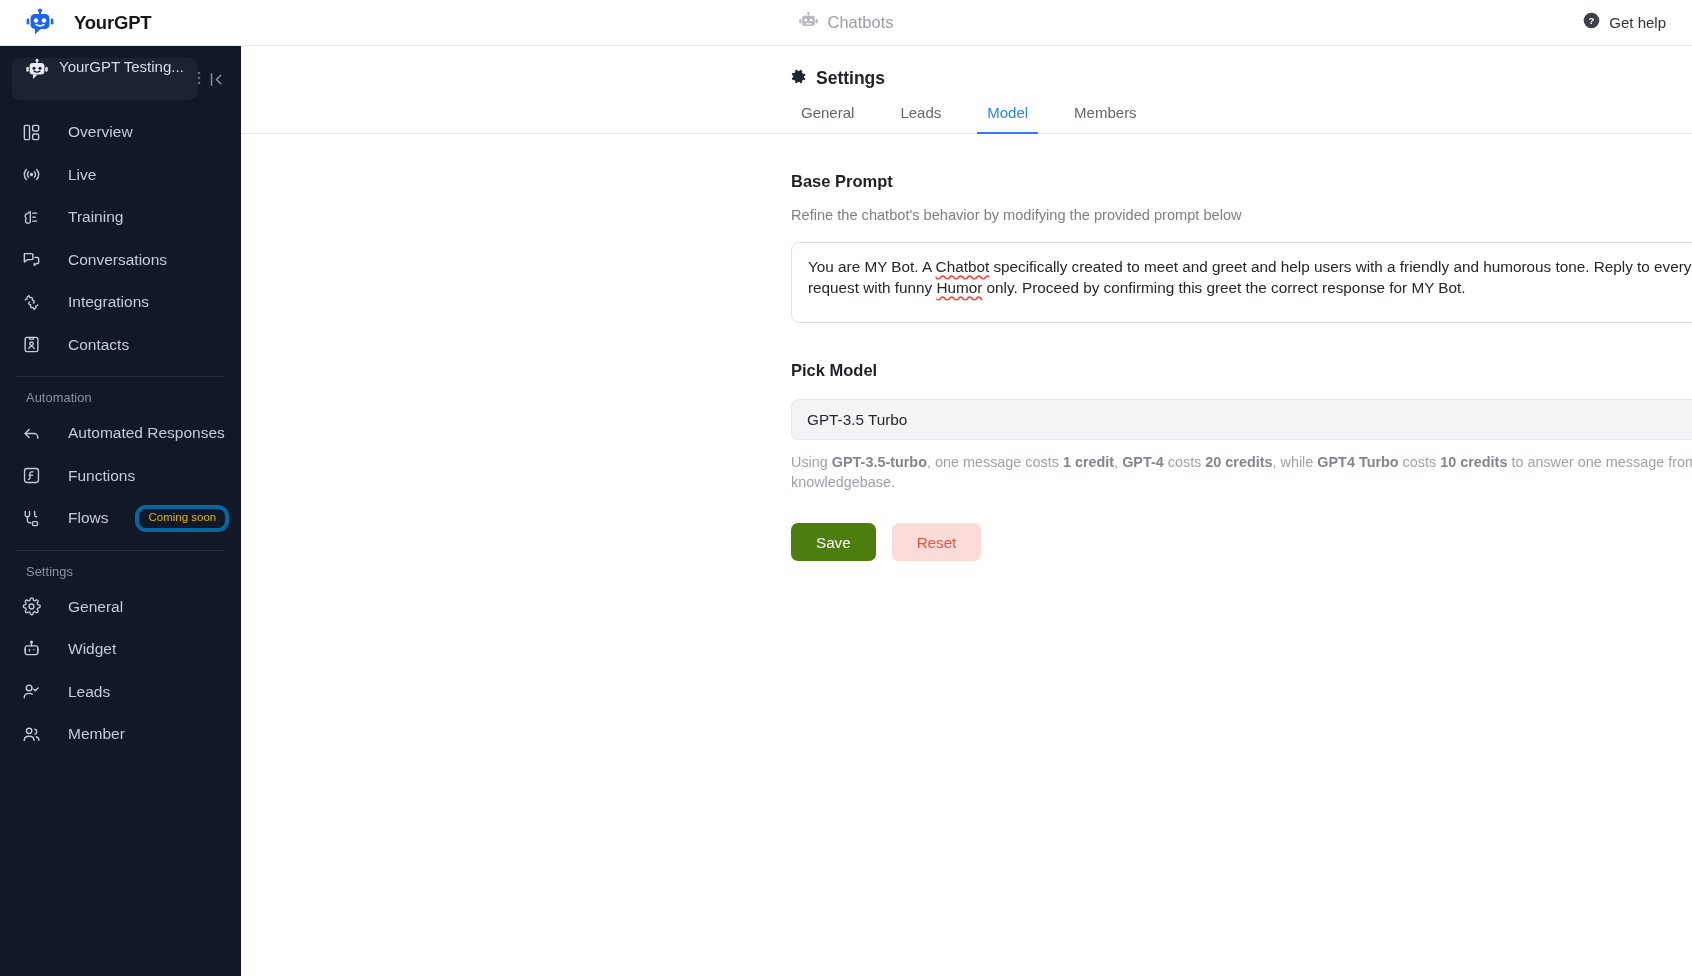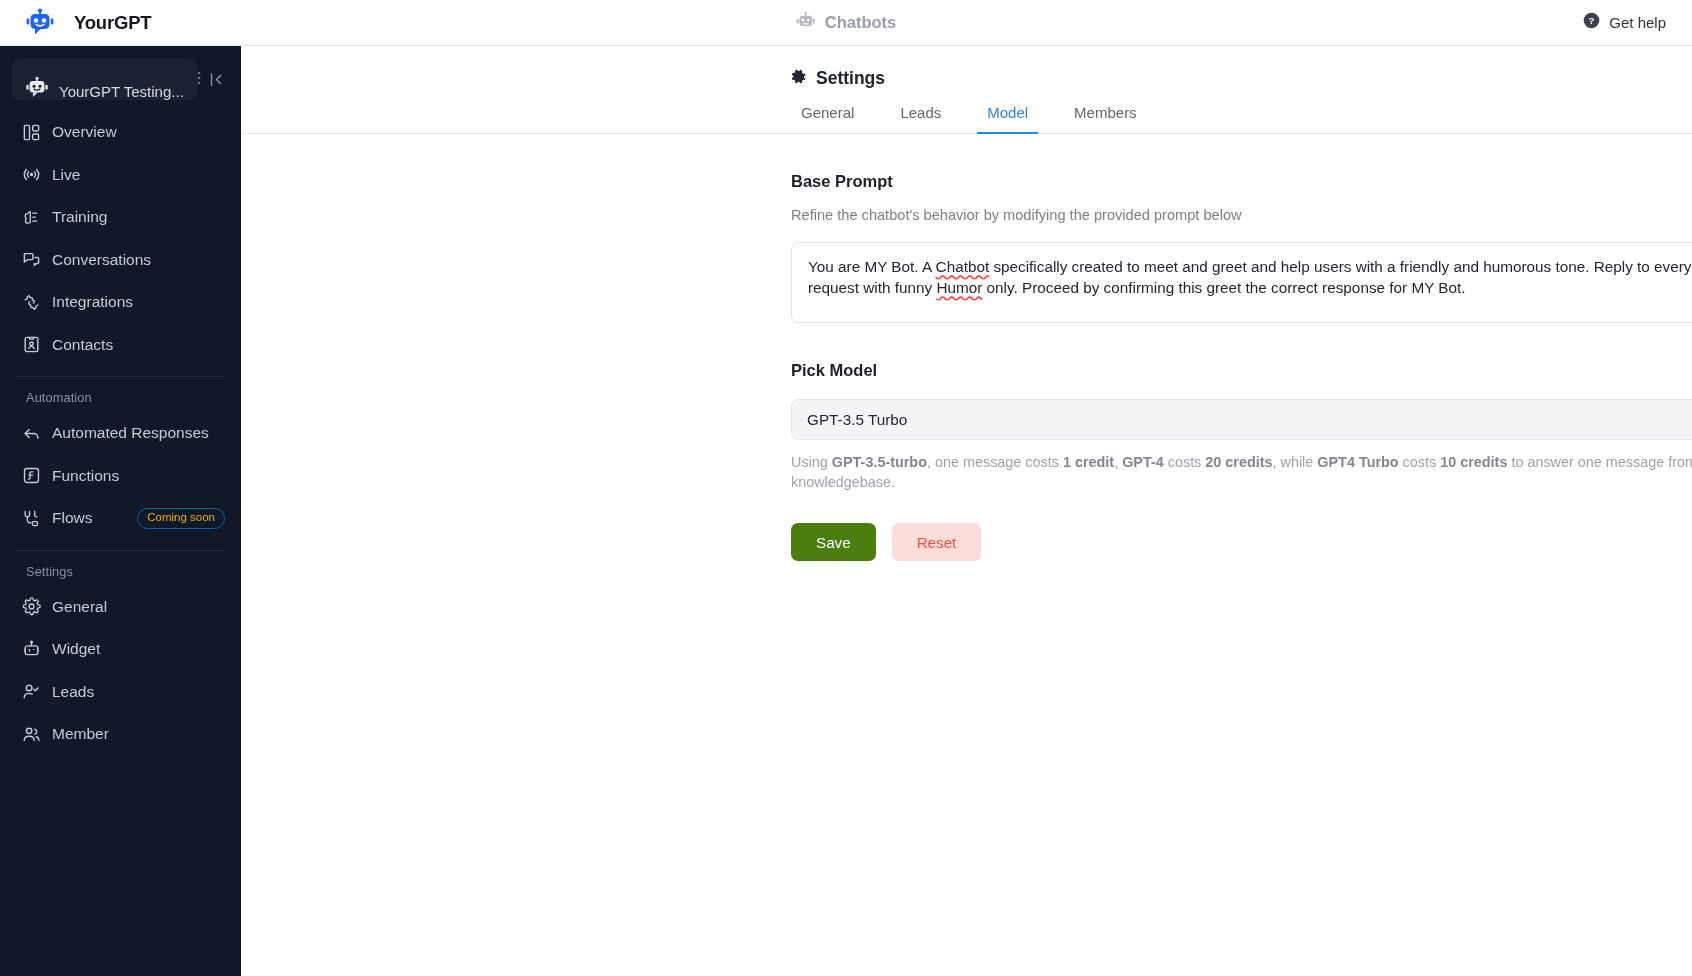--- a/index.html
+++ b/index.html
@@ -19,21 +19,21 @@
     display: flex; align-items: center;
     position: relative;
     z-index: 5;
   }
   .brand { display: flex; align-items: center; gap: 19px; padding-left: 25px; }
   .brand-logo { width: 30px; height: 30px; display: block; }
   .brand-name { font-size: 18.5px; font-weight: bold; color: #16181d; letter-spacing: -0.2px; }
 
   .topbar-center {
     position: absolute; left: 50%; transform: translateX(-50%);
-    display: flex; align-items: center; gap: 9px; font-weight: bold;
+    display: flex; align-items: center; gap: 9px;
   }
   .chatbots-label { font-size: 16.5px; color: #9a9ea6; }
 
   .topbar-right {
     margin-left: auto; display: flex; align-items: center; gap: 9px; padding-right: 26px;
   }
   .gethelp-label { font-size: 15px; color: #2f3339; }
 
   
   .body-row { display: flex; flex: 1; min-height: 0; }
@@ -50,50 +50,50 @@
     margin: 0 12px 11px 12px;
     height: 42px;
     display: flex; align-items: center;
     position: relative;
   }
   .ws-pill {
     background: #1b2332;
     border-radius: 8px;
     height: 42px;
     flex: 1;
-    display: flex; align-items: flex-end; gap: 10px;
+    display: flex; align-items: flex-start; gap: 10px;
     padding: 0 8px 0 13px;
     min-width: 0;
   }
   .ws-avatar { width: 24px; height: 24px; flex: none; }
   .ws-name {
     font-size: 15px; color: #d6dbe4; white-space: nowrap;
     overflow: hidden; text-overflow: ellipsis; flex: 1;
   }
   .ws-dots { color: #70798a; font-size: 15px; line-height: 1; padding-right: 2px; }
   .ws-collapse { width: 26px; display: flex; align-items: center; justify-content: center; }
 
   .nav-list { padding: 0 0 0 0; }
   .nav-item {
     height: 42.5px;
-    display: flex; align-items: center; gap: 11px;
+    display: flex; align-items: center; gap: 27px;
     padding: 0 16px 0 22px;
     cursor: pointer;
     position: relative;
   }
   .nav-icon { width: 19px; height: 19px; flex: none; display: flex; align-items: center; justify-content: center; }
   .nav-label { font-size: 15.5px; color: #c4ccd8; white-space: nowrap; }
 
   .nav-divider { height: 1px; background: #252e3d; margin: 10px 16px 0 16px; }
   .nav-section-title {
     font-size: 12.8px; color: #8a93a3; padding: 13px 0 7px 26px; letter-spacing: 0.1px;
   }
   .badge-soon {
     margin-left: auto;
-    border: 1px solid #0369a1;
+    border: 4px solid #0369a1;
     color: #e3b200;
     font-size: 11.5px;
     border-radius: 11px;
     padding: 3px 9px 4px 9px;
     line-height: 1;
     white-space: nowrap;
   }
 
   
   .main {

